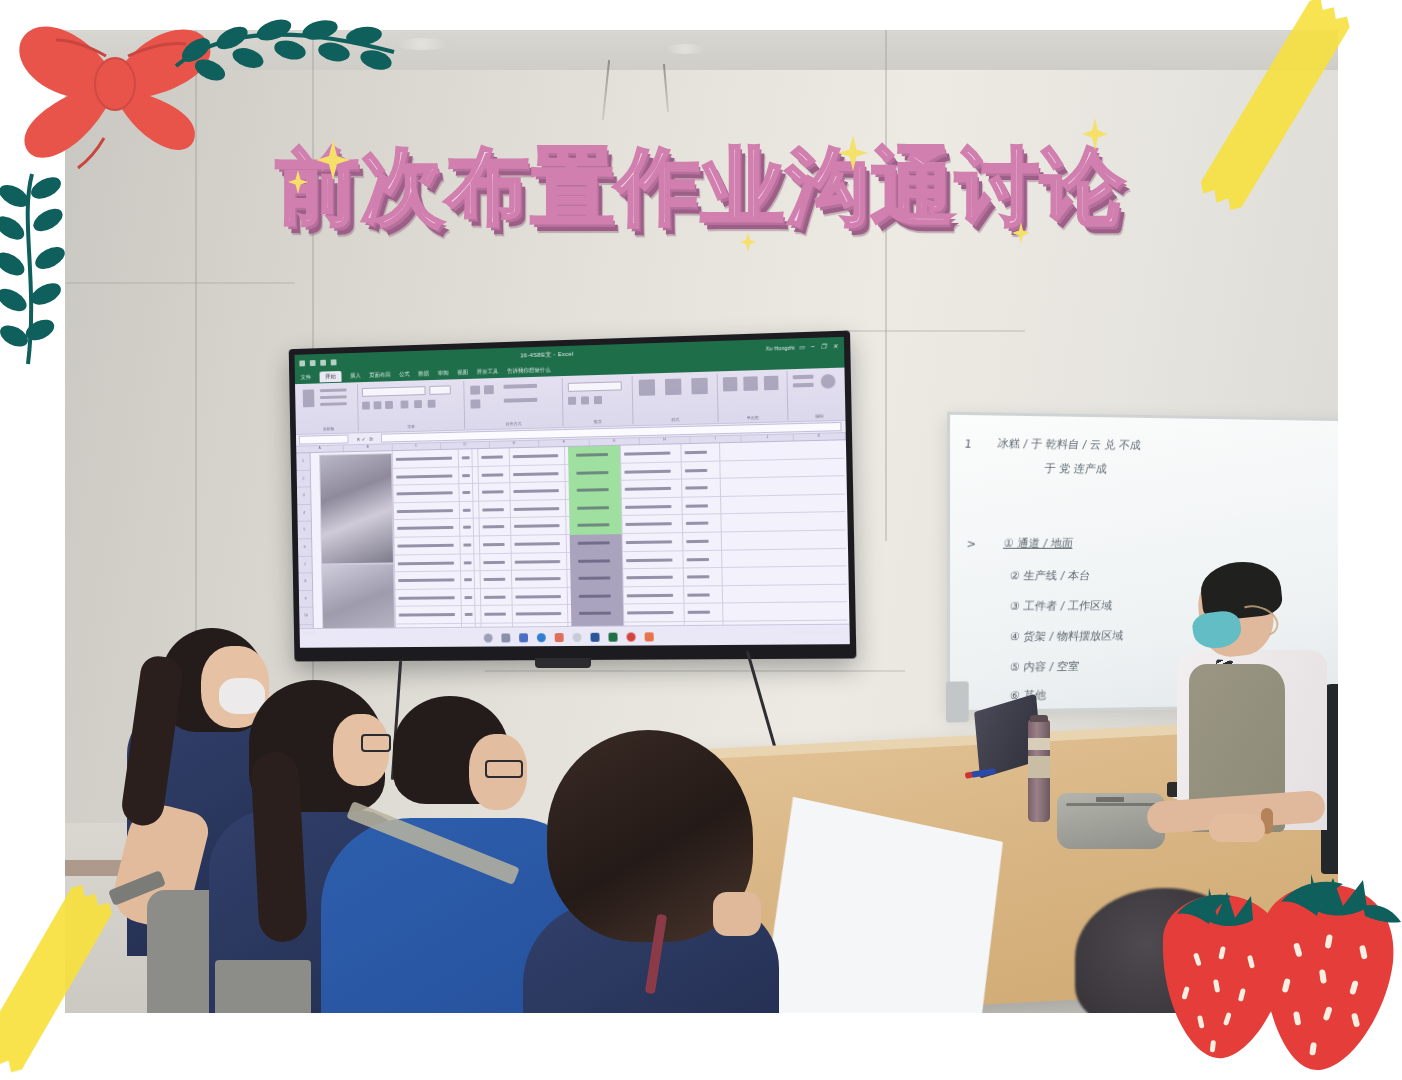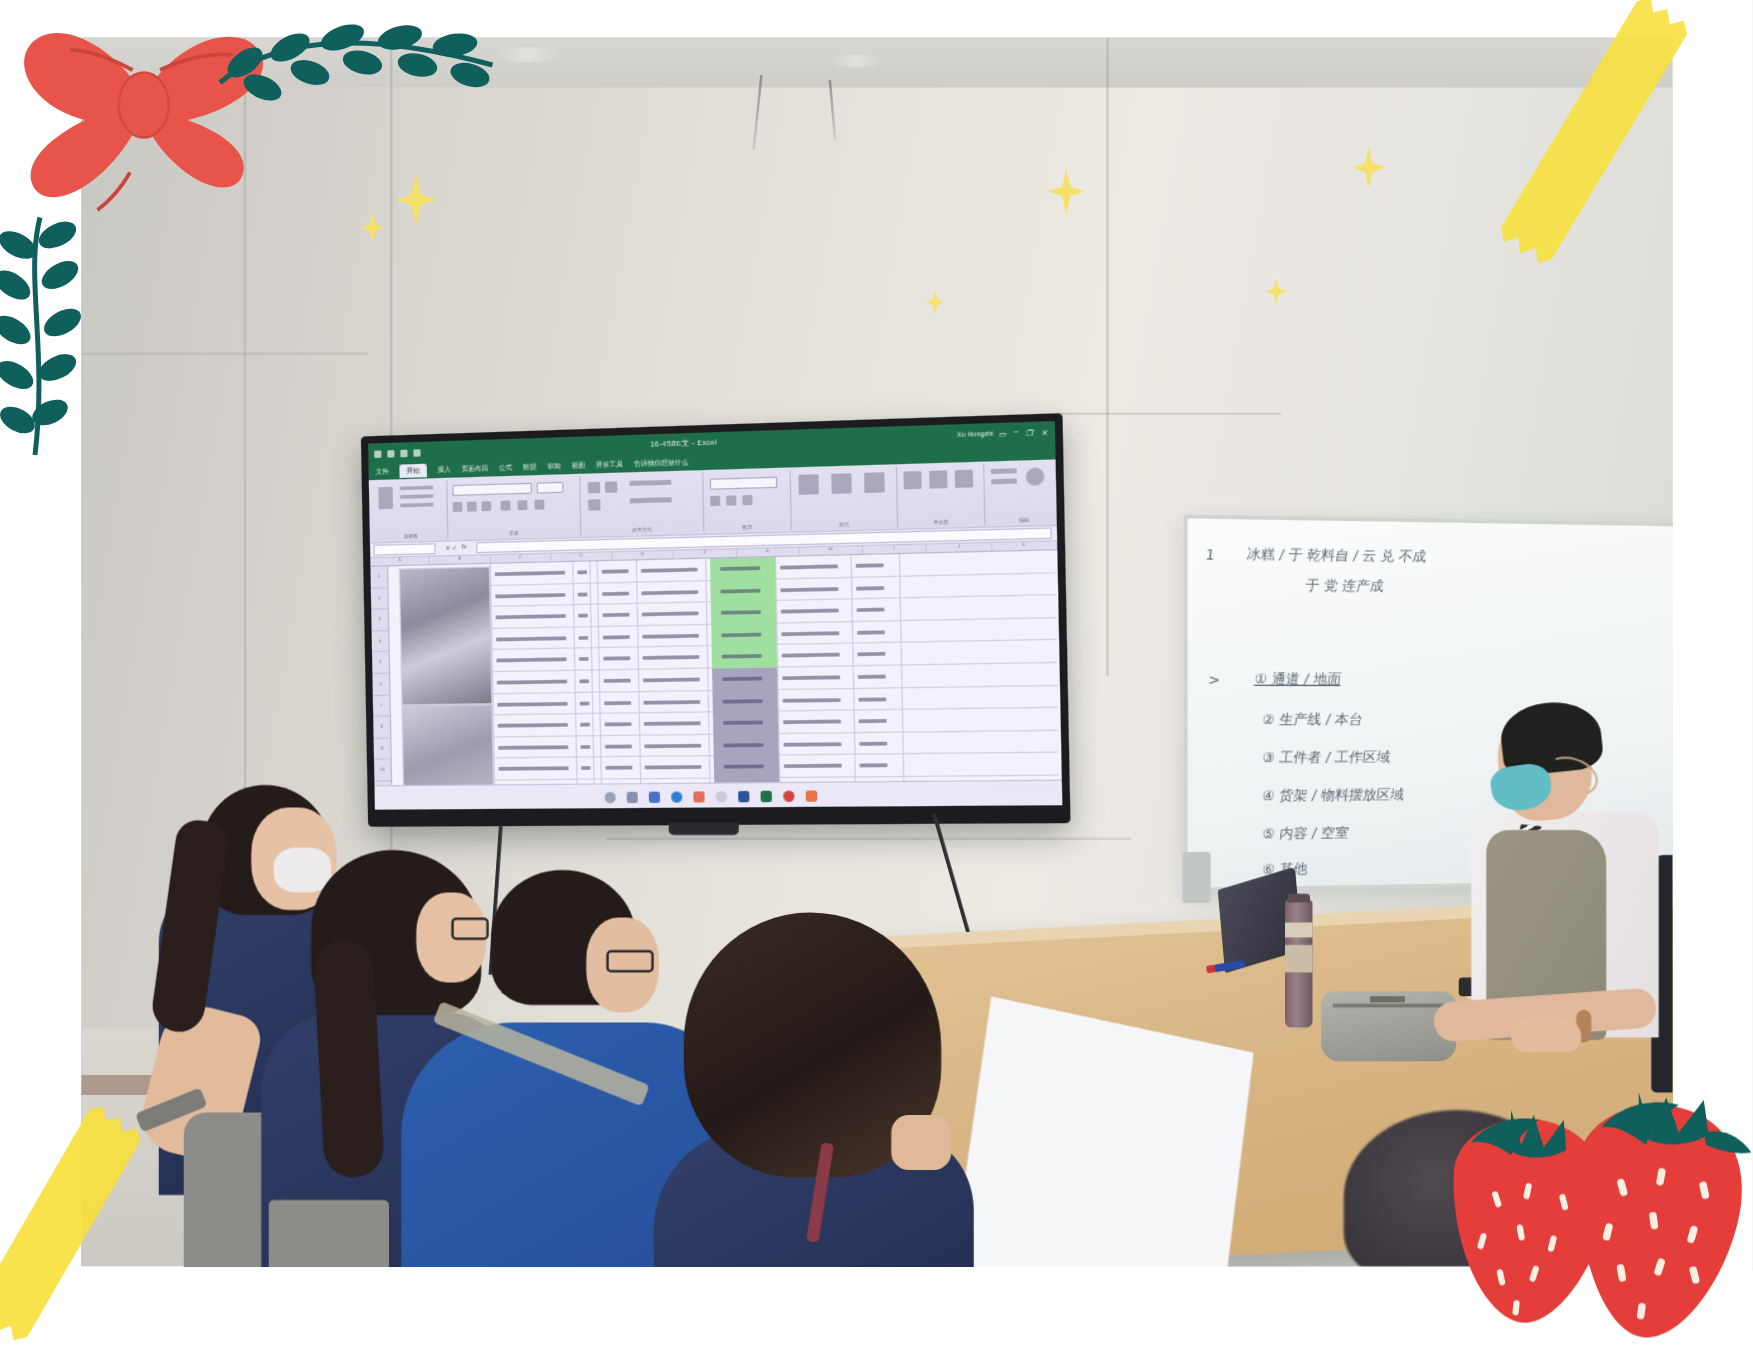--- a/index.html
+++ b/index.html
@@ -577,20 +577,21 @@
       <div class="body" style="position:absolute;left:190px;top:176px;width:48px;height:44px;background:#e0b99a;border-radius:14px;"></div>
       <div class="body" style="position:absolute;left:128px;top:198px;width:10px;height:80px;background:#8b3a48;transform:rotate(9deg);border-radius:4px;"></div>
     </div>
 
     <div class="body" style="position:absolute;left:1010px;top:858px;width:180px;height:140px;
                 background:radial-gradient(circle at 40% 40%,#4e4a4f,#2e2b30);
                 border-radius:50% 50% 30% 30%;filter:blur(1px);"></div>
 
   </div>
 
+  <div id="title">前次布置作业沟通讨论</div>
 
   <svg class="spark" style="left:316px;top:140px;" width="34" height="40" viewBox="0 0 34 40">
       <path d="M17 0 L21 16 L34 20 L21 24 L17 40 L13 24 L0 20 L13 16 Z" fill="#f5e06a"></path>
     </svg>
   <svg class="spark" style="left:288px;top:170px;" width="20" height="24" viewBox="0 0 20 24">
       <path d="M10 0 L12.5 9.5 L20 12 L12.5 14.5 L10 24 L7.5 14.5 L0 12 L7.5 9.5 Z" fill="#f5e06a"></path>
     </svg>
   <svg class="spark" style="left:838px;top:135px;" width="30" height="36" viewBox="0 0 30 36">
       <path d="M15 0 L18.5 14.5 L30 18 L18.5 21.5 L15 36 L11.5 21.5 L0 18 L11.5 14.5 Z" fill="#f5e06a"></path>
     </svg>

